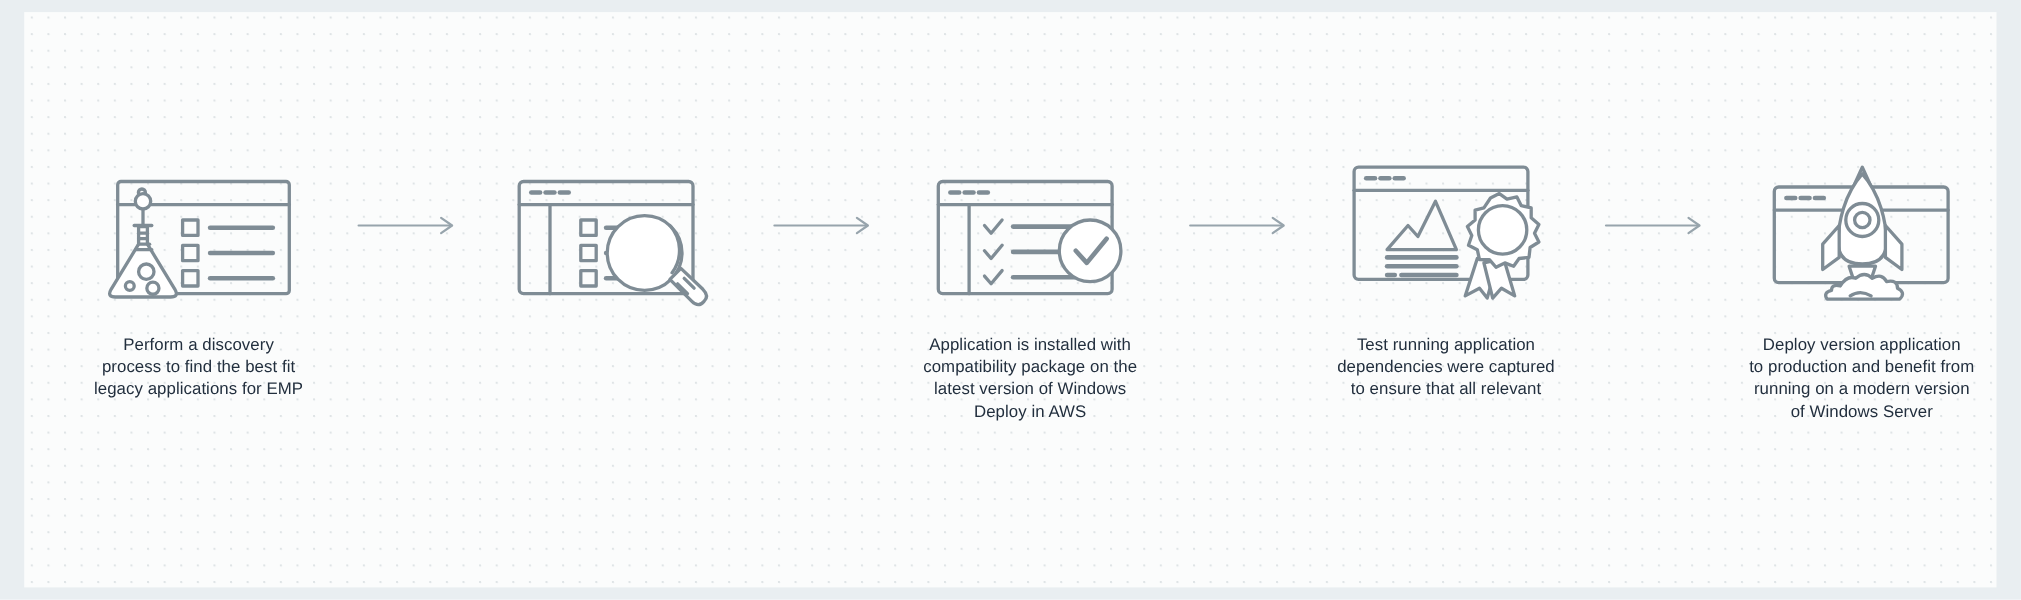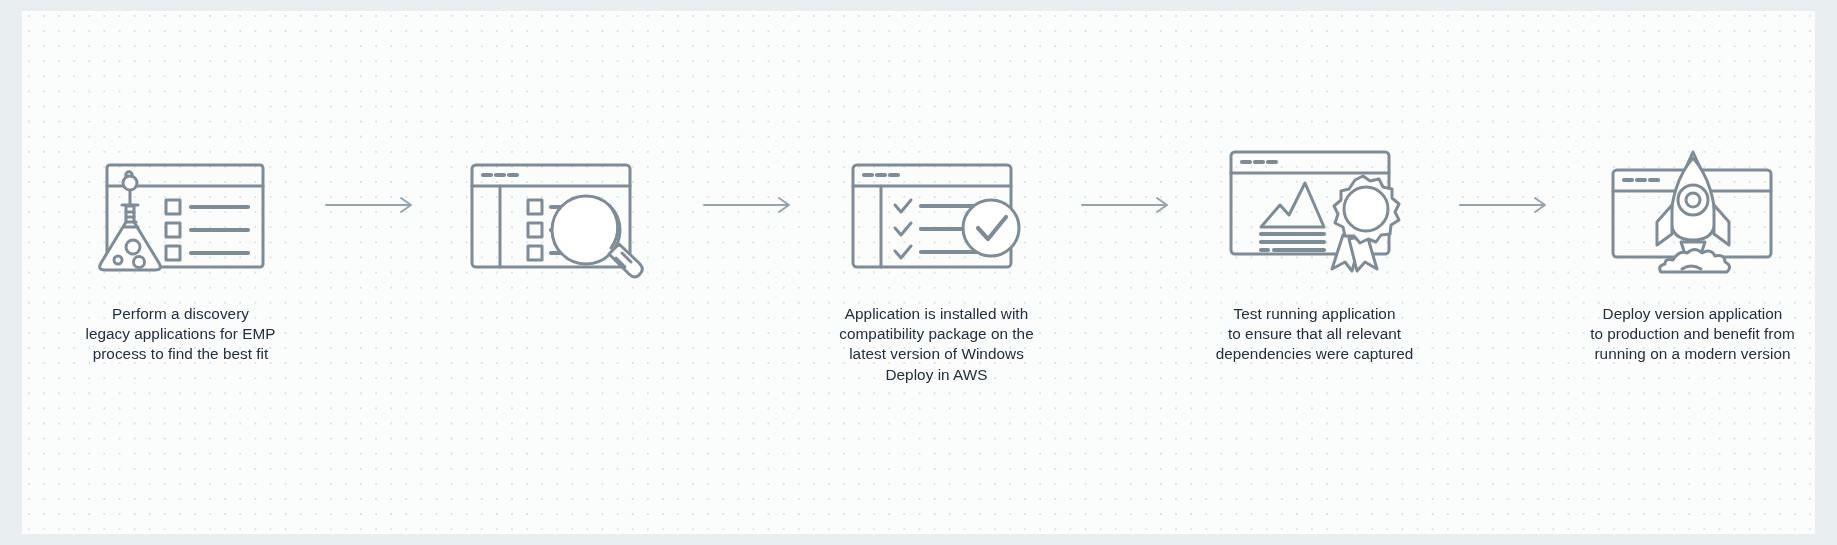--- a/index.html
+++ b/index.html
@@ -161,22 +161,22 @@
           <line class="ln-stroke" x1="33" y1="62" x2="43" y2="62"></line>
           <line class="ln-stroke" x1="31" y1="67" x2="45" y2="67"></line>
 
           <circle class="ln-stroke" cx="40" cy="87" r="7"></circle>
           <circle class="ln-stroke" cx="25" cy="100" r="4"></circle>
           <circle class="ln-stroke" cx="46" cy="102" r="5.5"></circle>
         </svg>
       </div>
       <div class="caption">
         <span class="ln">Perform a discovery</span>
+        <span class="ln">process to find the best fit</span>
         <span class="ln">legacy applications for EMP</span>
-        <span class="ln">process to find the best fit</span>
       </div>
     </div>
 
     <div class="connector">
       <svg width="92" height="20" viewBox="0 0 92 20" aria-hidden="true">
         <line class="arrow-stroke" x1="2" y1="10" x2="86" y2="10"></line>
         <polyline class="arrow-stroke" points="77,3 87,10 77,17"></polyline>
       </svg>
     </div>
 
@@ -274,22 +274,22 @@
 
           <path class="ln-fillwhite" d="M 118 88 L 107 122 L 120 115 L 127 124 L 136 92 Z"></path>
           <path class="ln-fillwhite" d="M 142 88 L 152 122 L 140 115 L 132 124 L 124 92 Z"></path>
 
           <path class="ln-fillwhite" d="M 130 33 L 138 29 L 145 34 L 154 32 L 158 40 L 167 42 L 167 51 L 174 57 L 170 65 L 174 73 L 166 78 L 165 87 L 156 88 L 151 95 L 143 92 L 135 96 L 129 89 L 120 89 L 118 80 L 110 76 L 113 67 L 109 59 L 116 53 L 116 44 L 124 42 Z"></path>
           <circle class="ln-stroke" cx="141" cy="62" r="22"></circle>
         </svg>
       </div>
       <div class="caption">
         <span class="ln">Test running application</span>
+        <span class="ln">dependencies were captured</span>
         <span class="ln">to ensure that all relevant</span>
-        <span class="ln">dependencies were captured</span>
       </div>
     </div>
 
     <div class="connector">
       <svg width="92" height="20" viewBox="0 0 92 20" aria-hidden="true">
         <line class="arrow-stroke" x1="2" y1="10" x2="86" y2="10"></line>
         <polyline class="arrow-stroke" points="77,3 87,10 77,17"></polyline>
       </svg>
     </div>
 
@@ -317,17 +317,18 @@
           <path class="ln-fillwhite" d="M 78 92 L 102 92 L 98 104 L 82 104 Z"></path>
 
           <path class="ln-fillwhite" d="M 70 110 Q 62 108 62 114 Q 54 116 58 122 L 124 122 Q 130 116 122 112 Q 122 104 112 106 Q 108 98 99 103 Q 92 96 84 103 Q 76 100 70 110 Z"></path>
           <path class="ln-stroke" d="M 79 119 Q 88 113 98 119"></path>
         </svg>
       </div>
       <div class="caption">
         <span class="ln">Deploy version application</span>
         <span class="ln">to production and benefit from</span>
         <span class="ln">running on a modern version</span>
+        <span class="ln">of Windows Server</span>
       </div>
     </div>
 
   </div>
 </div>
 
 </body></html>

